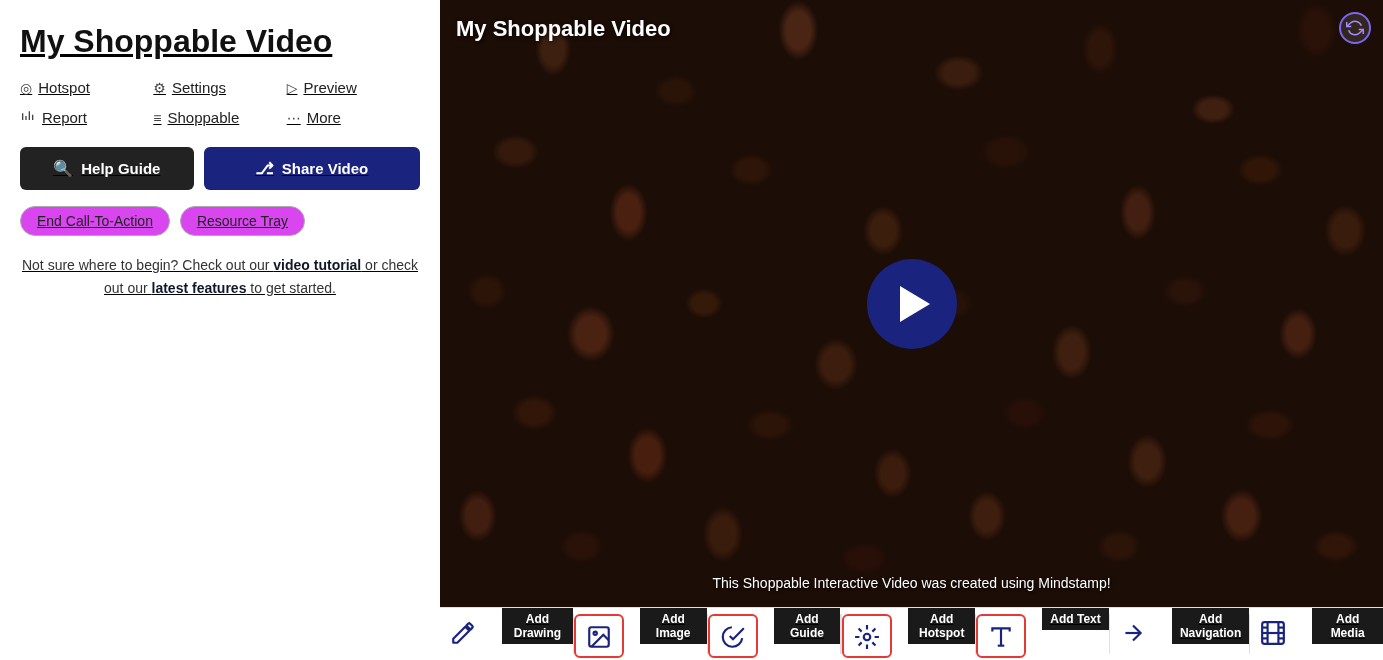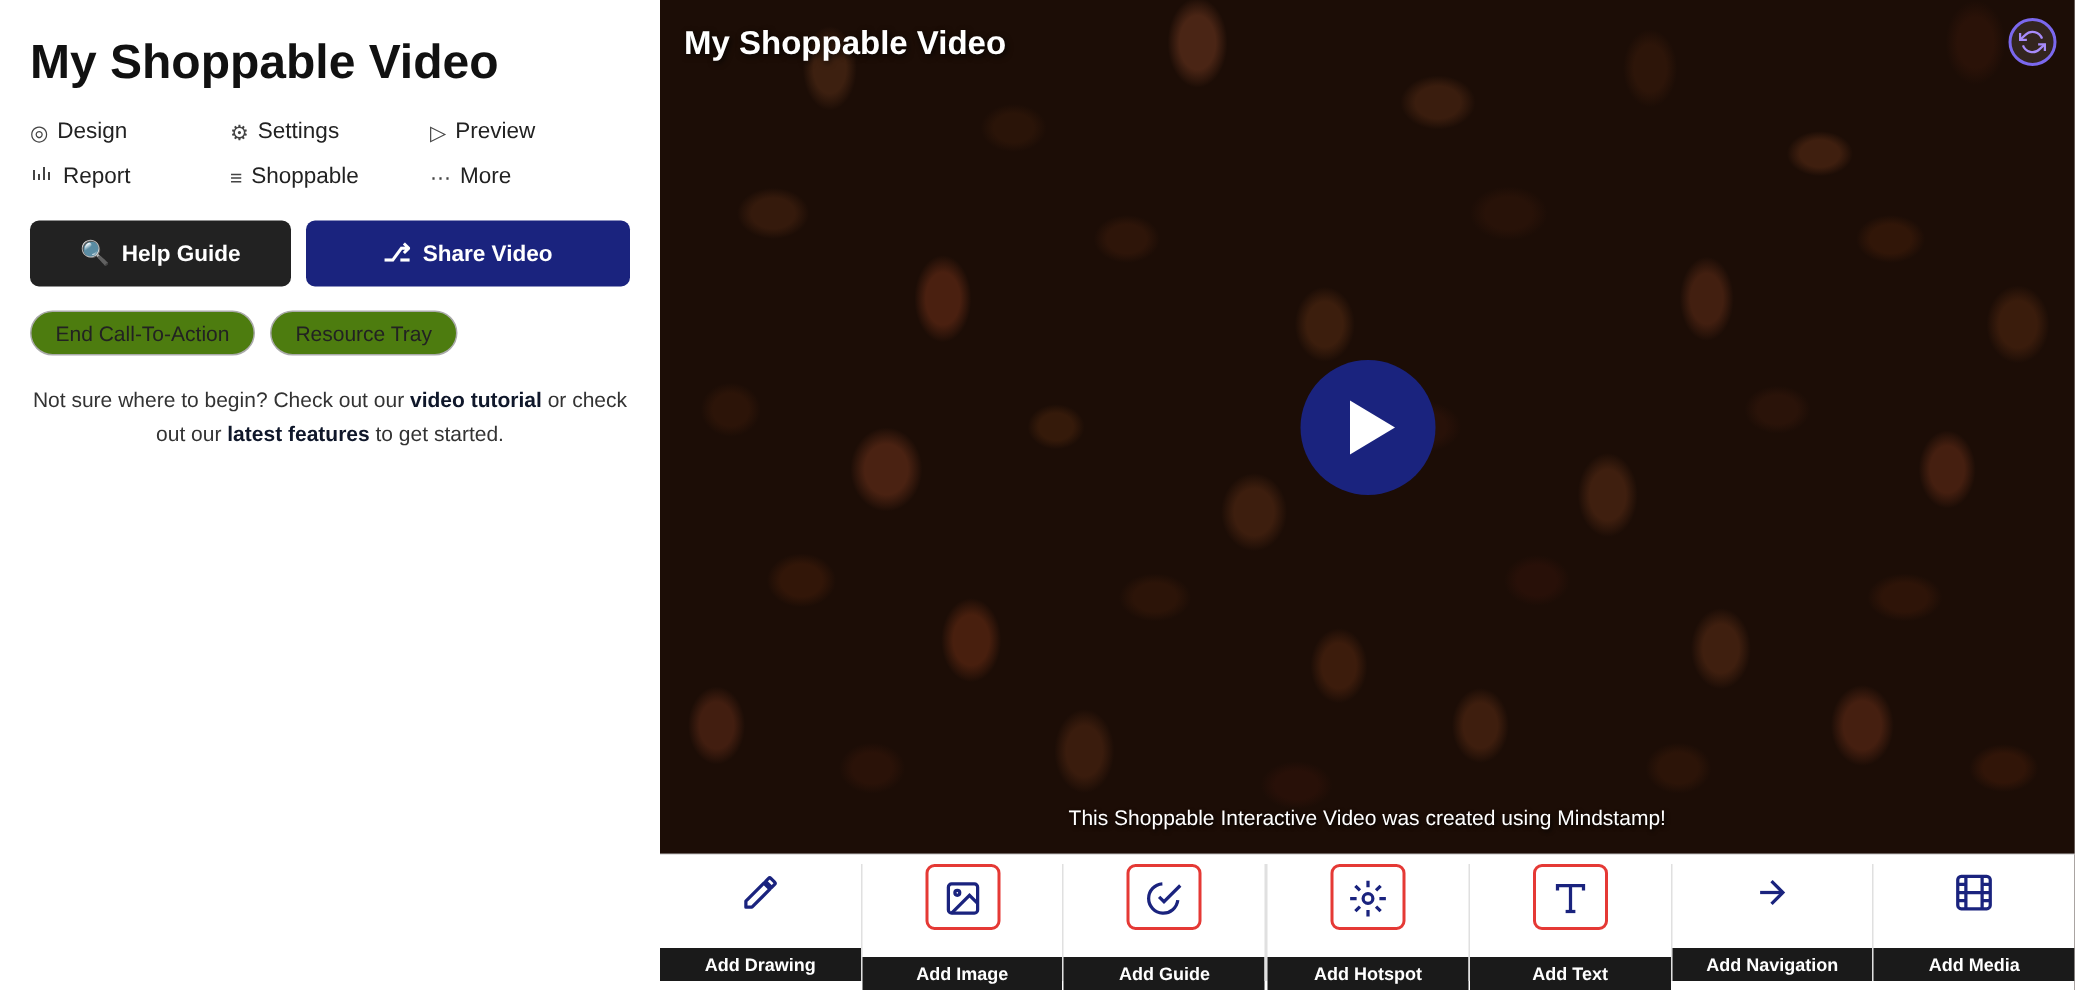--- a/index.html
+++ b/index.html
@@ -10,20 +10,21 @@
       height: 660px;
       overflow: hidden;
       display: flex;
       flex-direction: column;
     }
 
     .main-layout {
       display: flex;
       flex: 1;
       overflow: hidden;
+      text-decoration: underline;
     }
 
     
     .sidebar {
       width: 440px;
       min-width: 440px;
       padding: 24px 20px 20px 20px;
       display: flex;
       flex-direction: column;
       gap: 0;
@@ -98,21 +99,21 @@
     }
 
     .tag-row {
       display: flex;
       gap: 10px;
       margin-bottom: 18px;
     }
 
     .tag-btn {
       border: 1.5px solid #aaa;
-      background: #4d7c0f;
+      background: #d946ef;
       border-radius: 20px;
       padding: 6px 16px;
       font-size: 14px;
       cursor: pointer;
       color: #222;
     }
 
     .help-text {
       font-size: 14px;
       color: #333;
@@ -246,22 +247,22 @@
     .toolbar {
       background: #fff;
       display: flex;
       align-items: stretch;
       border-top: 1px solid #e0e0e0;
     }
 
     .toolbar-item {
       flex: 1;
       display: flex;
-      flex-direction: column;
-      align-items: center;
+      flex-direction: row;
+      align-items: flex-start;
       gap: 16px;
       cursor: pointer;
     }
 
     .toolbar-icon {
       padding: 12px 10px 8px;
       display: flex;
       align-items: center;
       justify-content: center;
       font-size: 22px;
@@ -308,21 +309,21 @@
 
 <div class="main-layout">
 
   <div class="sidebar">
     <h1 class="sidebar-title">My Shoppable Video</h1>
 
     <div class="nav-grid">
 
       <div class="nav-item">
         <span class="nav-icon">◎</span>
-        <span>Design</span>
+        <span>Hotspot</span>
       </div>
       <div class="nav-item">
         <span class="nav-icon">⚙</span>
         <span>Settings</span>
       </div>
       <div class="nav-item">
         <span class="nav-icon">▷</span>
         <span>Preview</span>
       </div>
 

